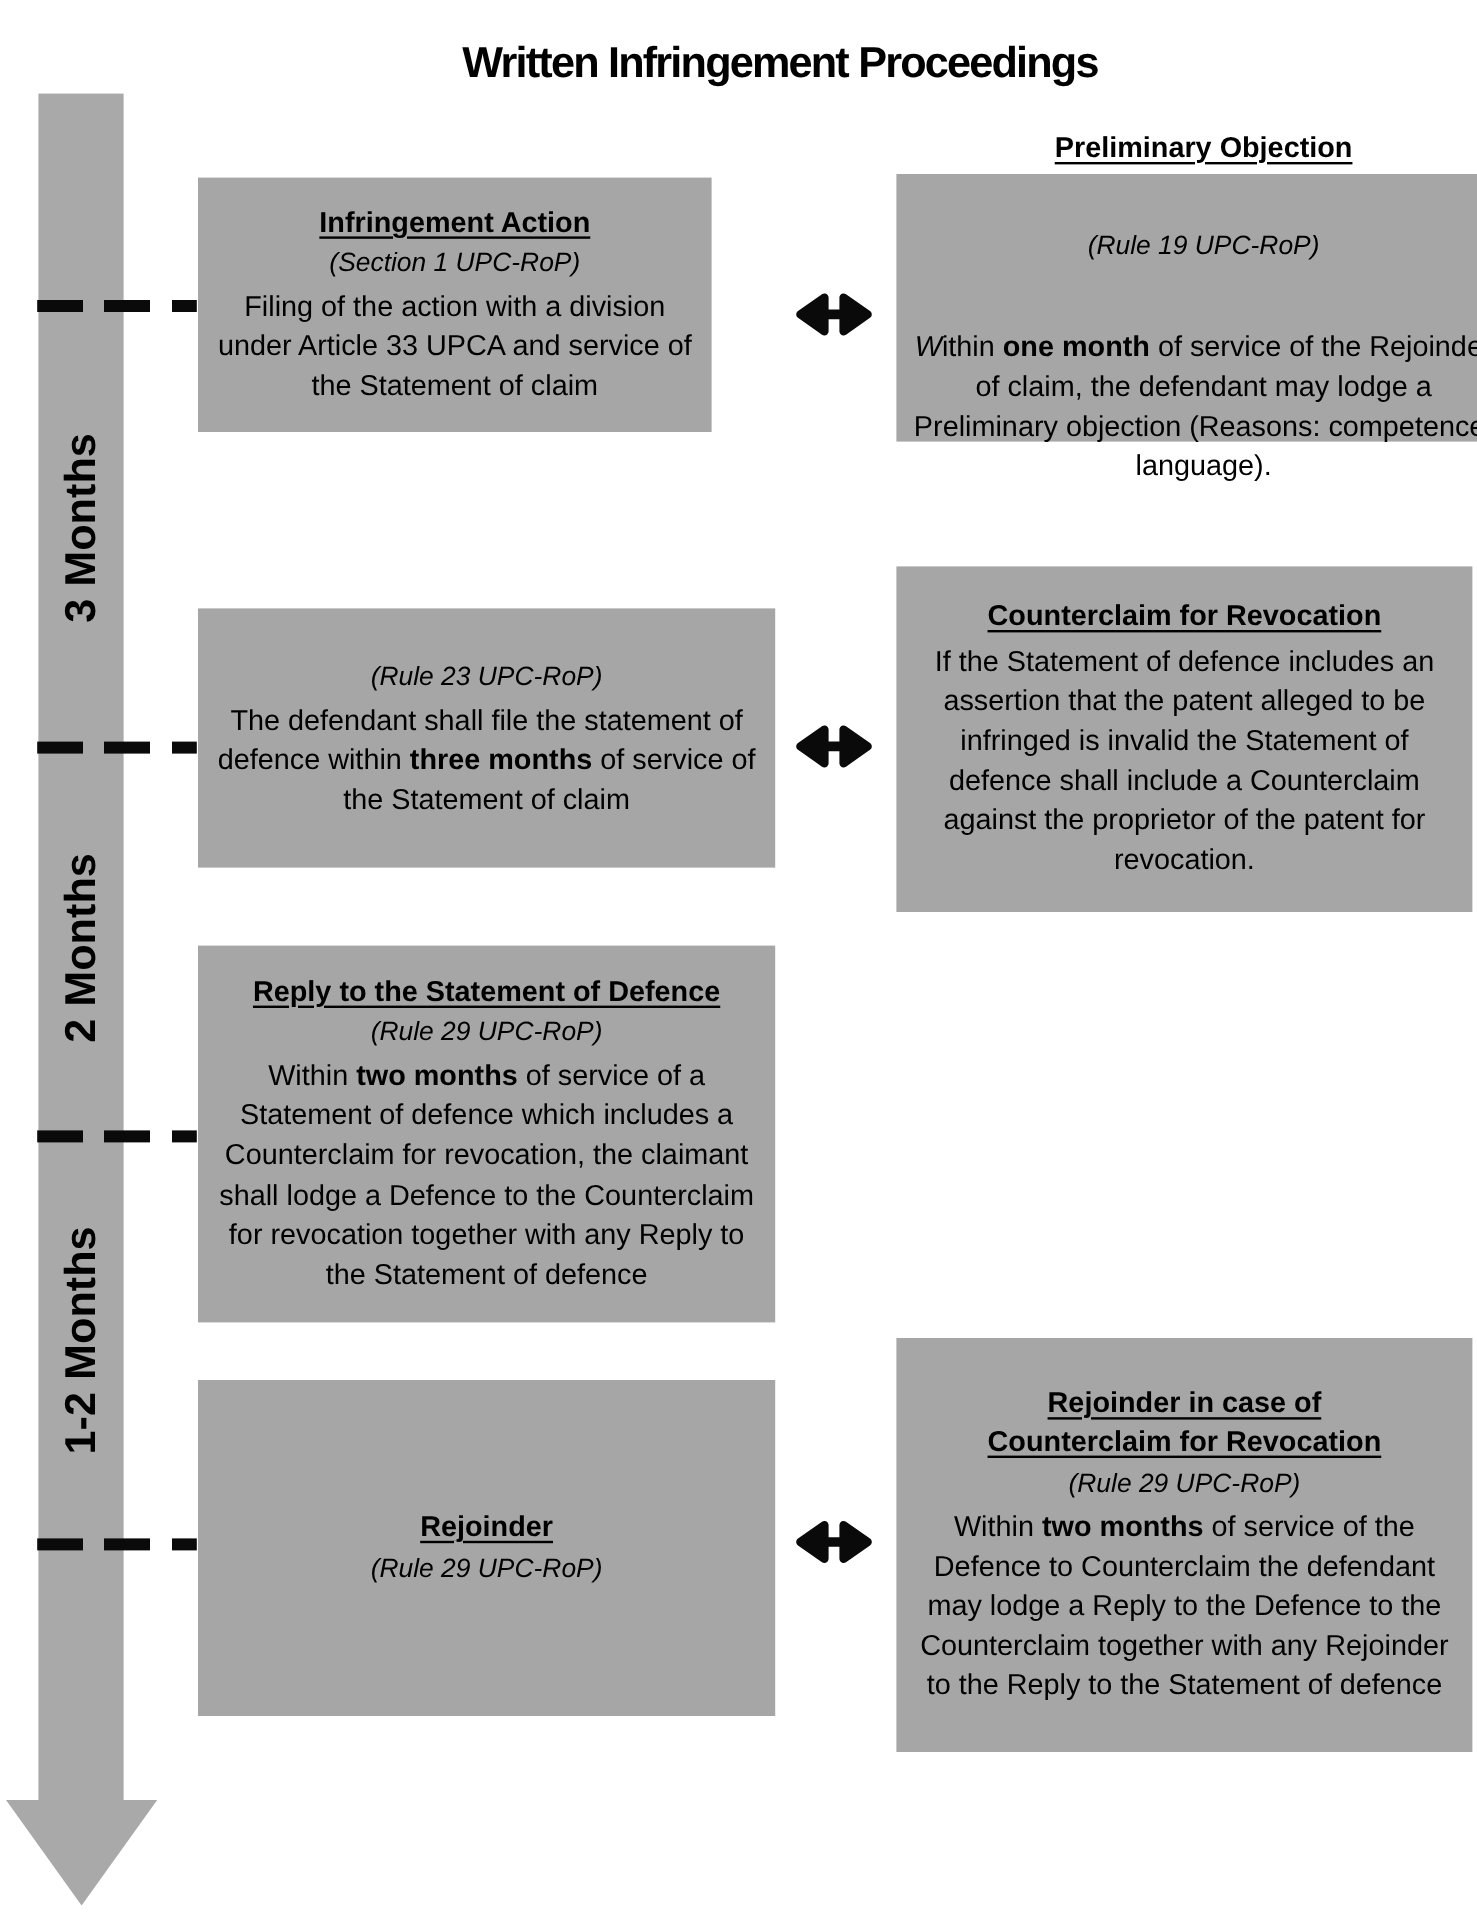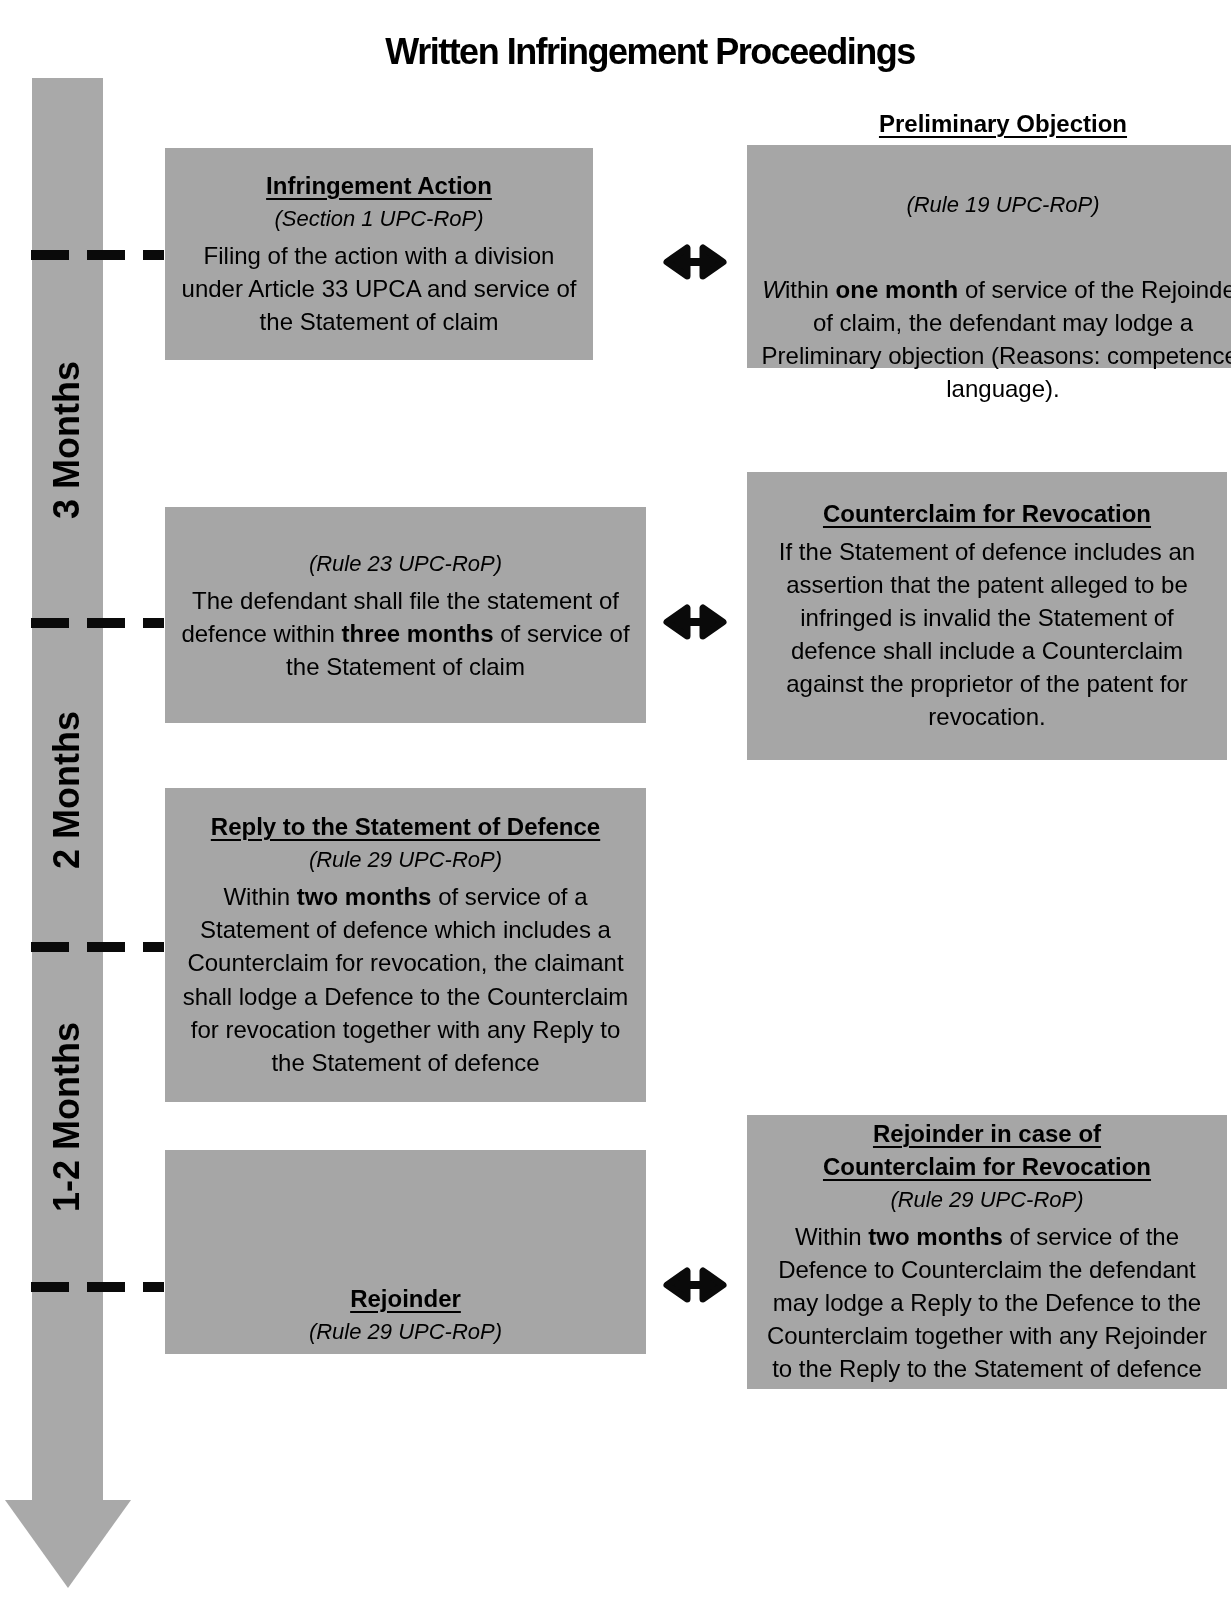--- a/index.html
+++ b/index.html
@@ -116,28 +116,28 @@
   </div>
 
   <div class="box" style="left:165px;top:788px;width:481px;height:314px;">
     <div class="box-title">
         <span>Reply to the Statement of Defence</span>
       </div>
     <div class="box-rule">(Rule 29 UPC-RoP)</div>
     <div class="box-body"><span class="lead-i"></span><span>Within </span><strong>two months</strong><span> of service of a Statement of defence which includes a Counterclaim for revocation, the claimant shall lodge a Defence to the Counterclaim for revocation together with any Reply to the Statement of defence</span></div>
   </div>
 
-  <div class="box" style="left:165px;top:1150px;width:481px;height:204px;justify-content:flex-end;">
+  <div class="box" style="left:165px;top:1150px;width:481px;height:280px;">
     <div class="box-title">
         <span>Rejoinder</span>
       </div>
     <div class="box-rule">(Rule 29 UPC-RoP)</div>
   </div>
 
-  <div class="box" style="left:747px;top:1115px;width:480px;height:274px;">
+  <div class="box" style="left:747px;top:1115px;width:480px;height:345px;">
     <div class="box-title">
         <span>Rejoinder in case of</span>
         <span>Counterclaim for Revocation</span>
       </div>
     <div class="box-rule">(Rule 29 UPC-RoP)</div>
     <div class="box-body"><span class="lead-i"></span><span>Within </span><strong>two months</strong><span> of service of the Defence to Counterclaim the defendant may lodge a Reply to the Defence to the Counterclaim together with any Rejoinder to the Reply to the Statement of defence</span></div>
   </div>
 
   <svg class="darrow" style="top:238px;" viewBox="0 0 70 48">
     <line x1="18" y1="24" x2="52" y2="24" stroke="#0a0a0a" stroke-width="8"></line>

